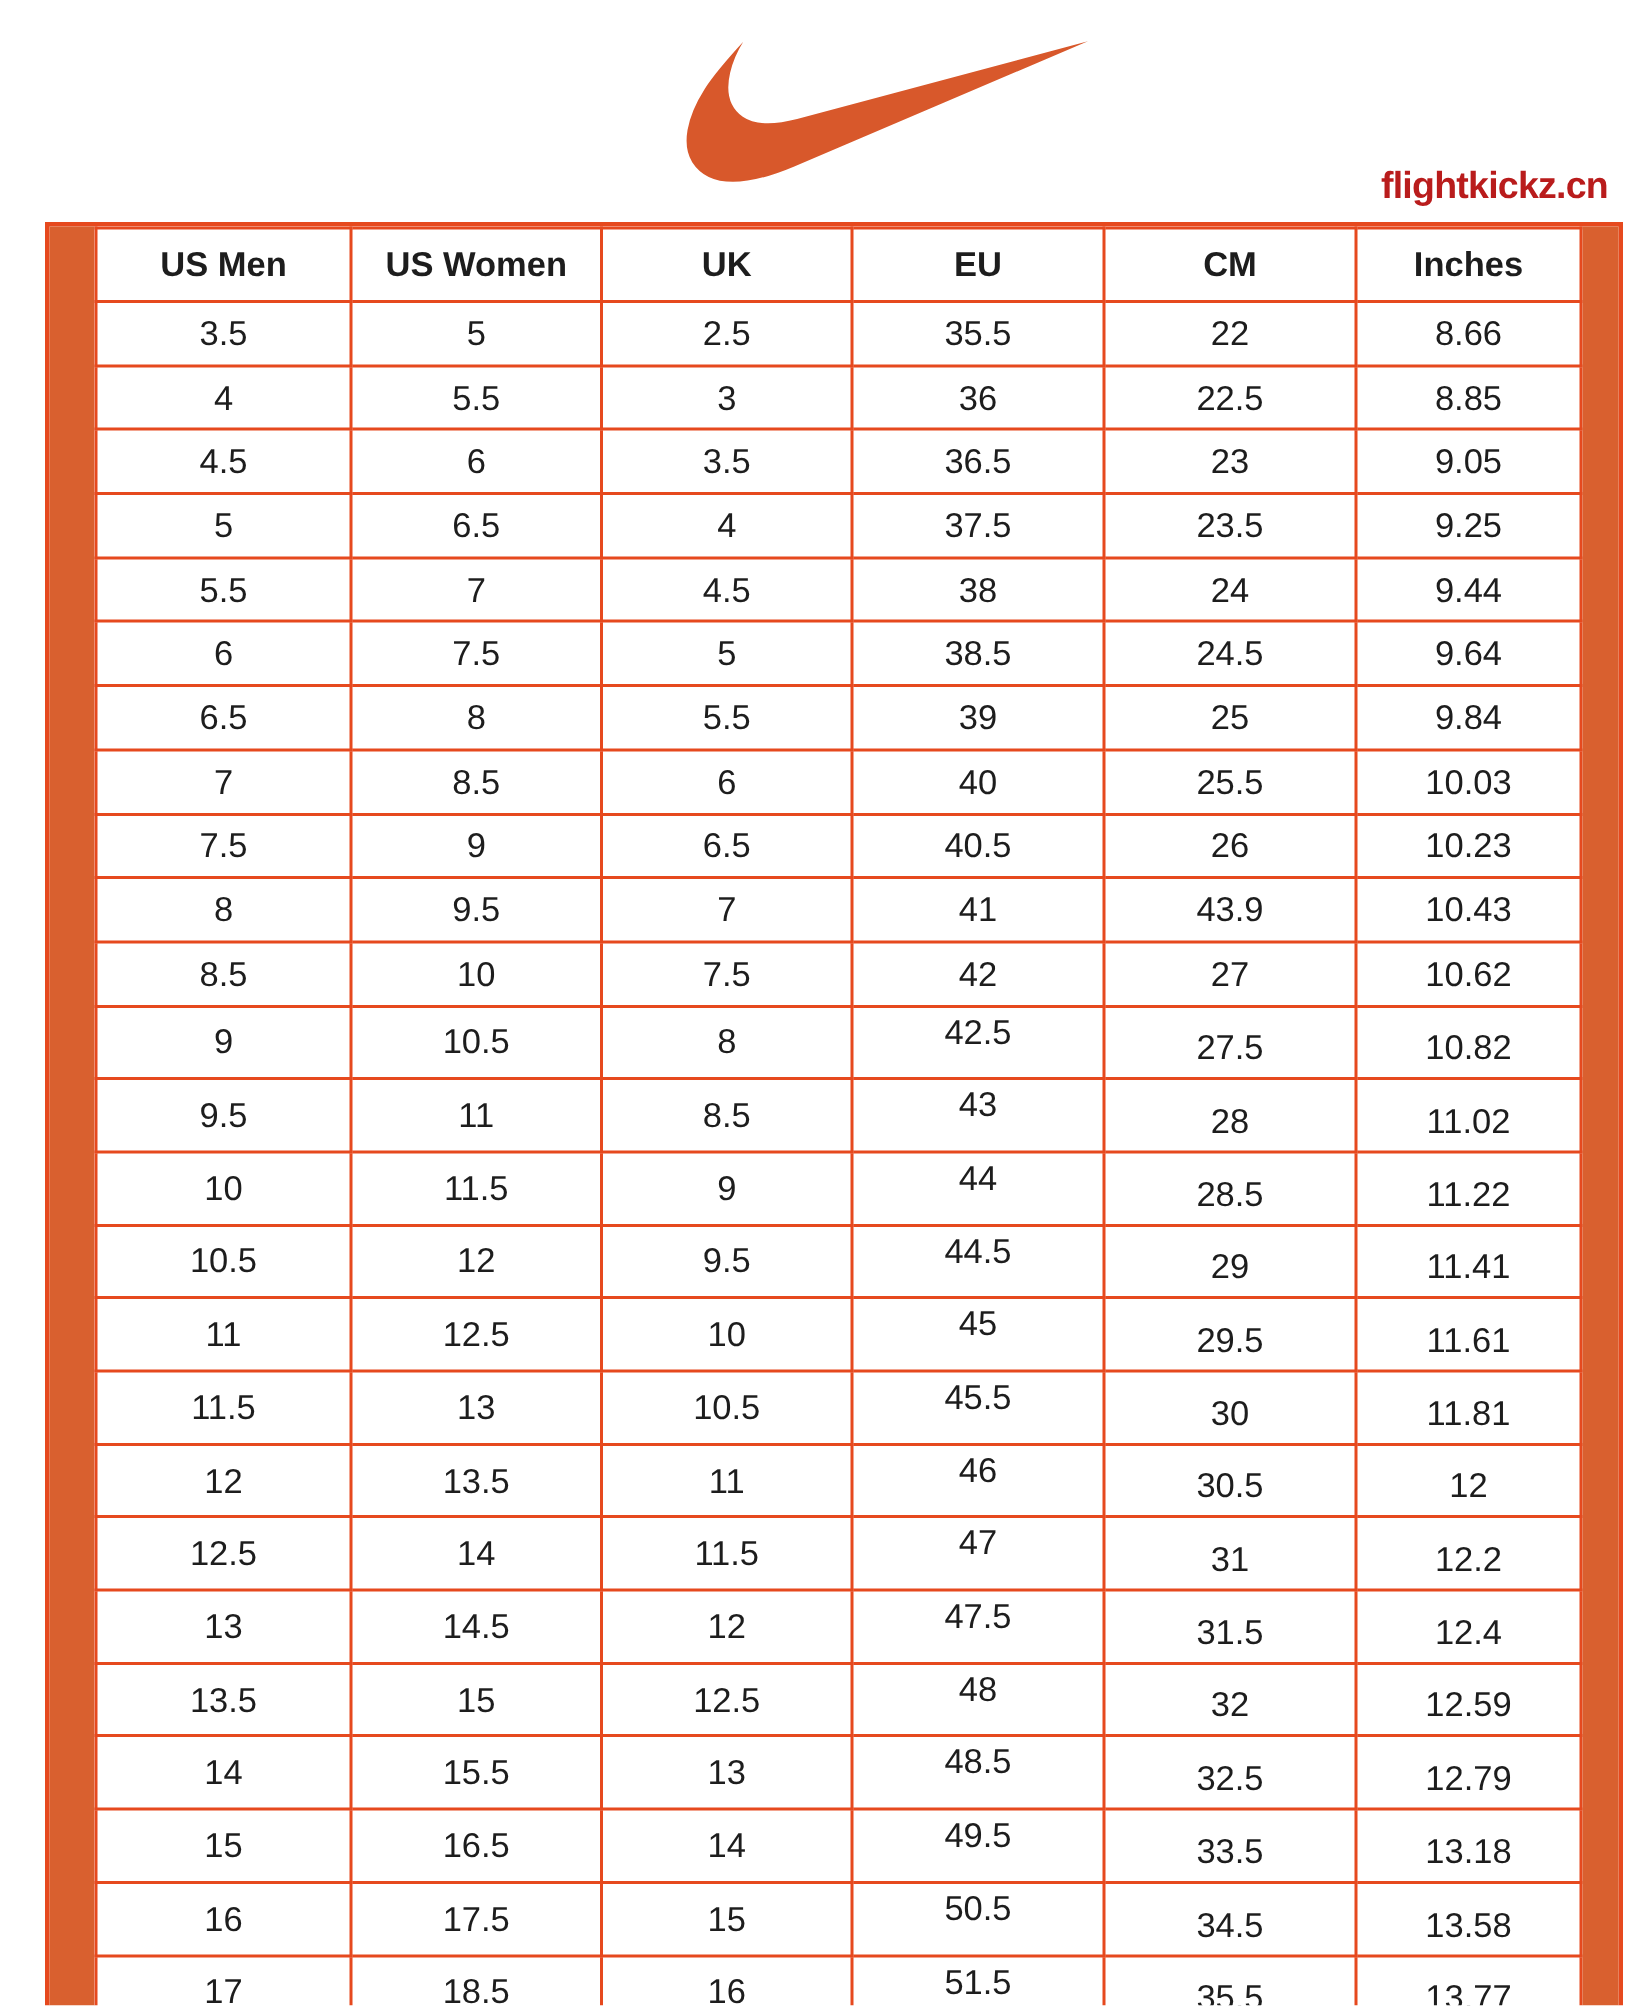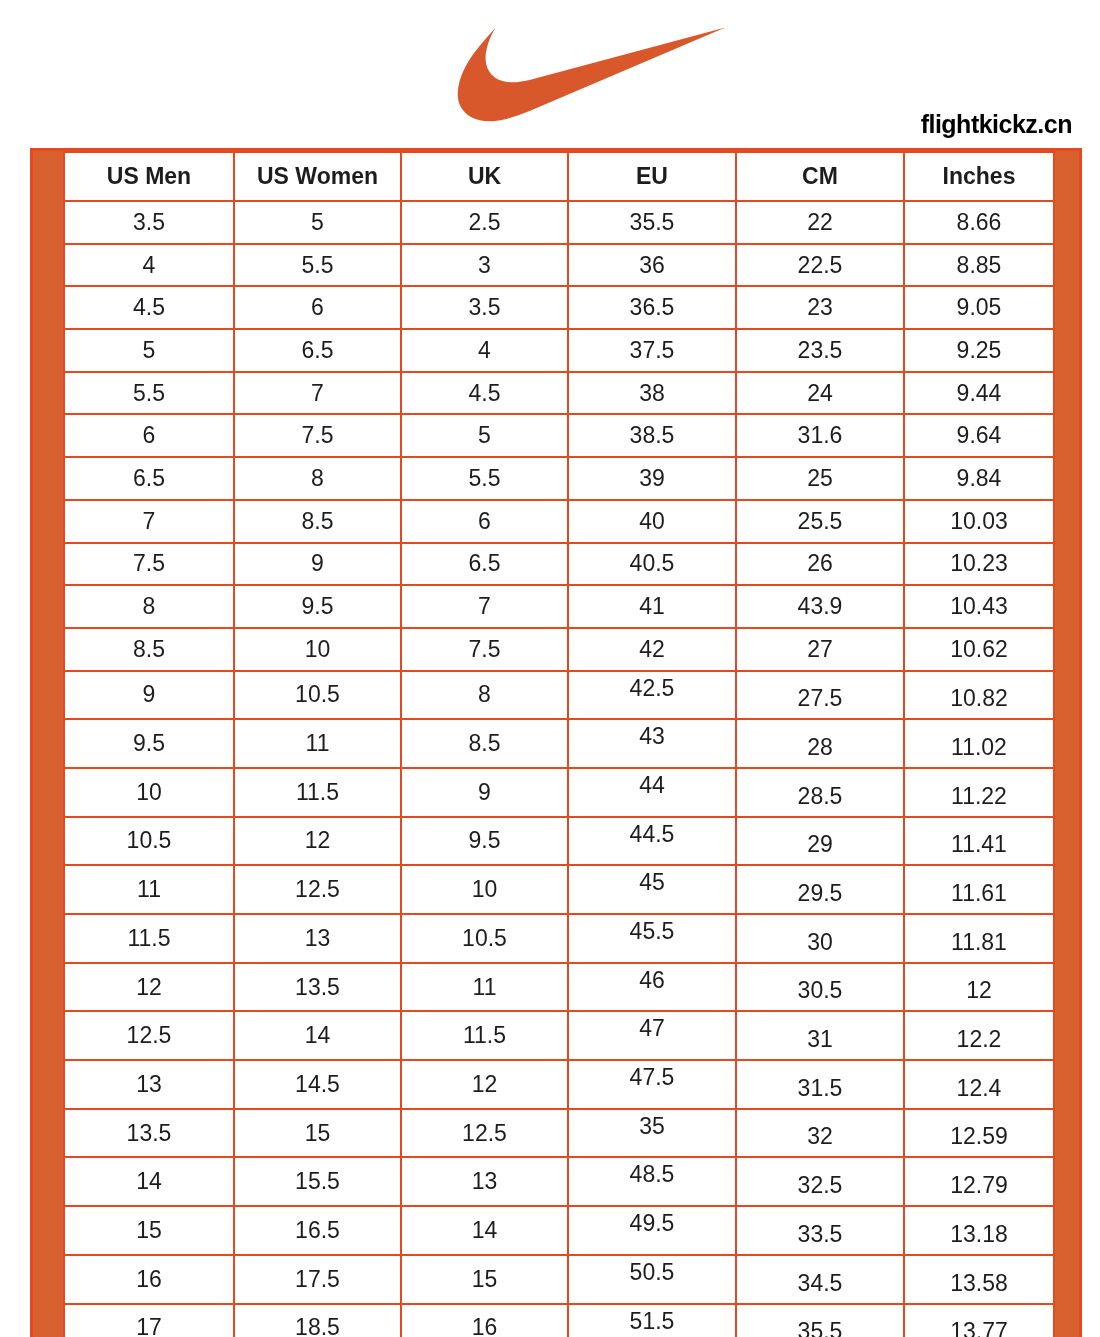--- a/index.html
+++ b/index.html
@@ -22,21 +22,21 @@
     width: 273px;
     height: 96px;
   }
   .site-label {
     position: absolute;
     top: 110px;
     right: 28px;
     font-size: 25px;
     font-weight: 600;
     letter-spacing: -0.5px;
-    color: #000000;
+    color: #b91c1c;
   }
   .chart-wrap {
     position: absolute;
     left: 30px;
     top: 148px;
     width: 1052px;
     box-sizing: border-box;
     border: 3px solid var(--line, #e6491e);
     display: flex;
     align-items: stretch;
@@ -145,21 +145,21 @@
             <td>4.5</td>
             <td>38</td>
             <td>24</td>
             <td>9.44</td>
           </tr>
           <tr>
             <td>6</td>
             <td>7.5</td>
             <td>5</td>
             <td>38.5</td>
-            <td>31.6</td>
+            <td>24.5</td>
             <td>9.64</td>
           </tr>
           <tr>
             <td>6.5</td>
             <td>8</td>
             <td>5.5</td>
             <td>39</td>
             <td>25</td>
             <td>9.84</td>
           </tr>
@@ -264,21 +264,21 @@
             <td>14.5</td>
             <td>12</td>
             <td class="raised">47.5</td>
             <td class="low">31.5</td>
             <td class="low">12.4</td>
           </tr>
           <tr>
             <td>13.5</td>
             <td>15</td>
             <td>12.5</td>
-            <td class="raised">35</td>
+            <td class="raised">48</td>
             <td class="low">32</td>
             <td class="low">12.59</td>
           </tr>
           <tr>
             <td>14</td>
             <td>15.5</td>
             <td>13</td>
             <td class="raised">48.5</td>
             <td class="low">32.5</td>
             <td class="low">12.79</td>

